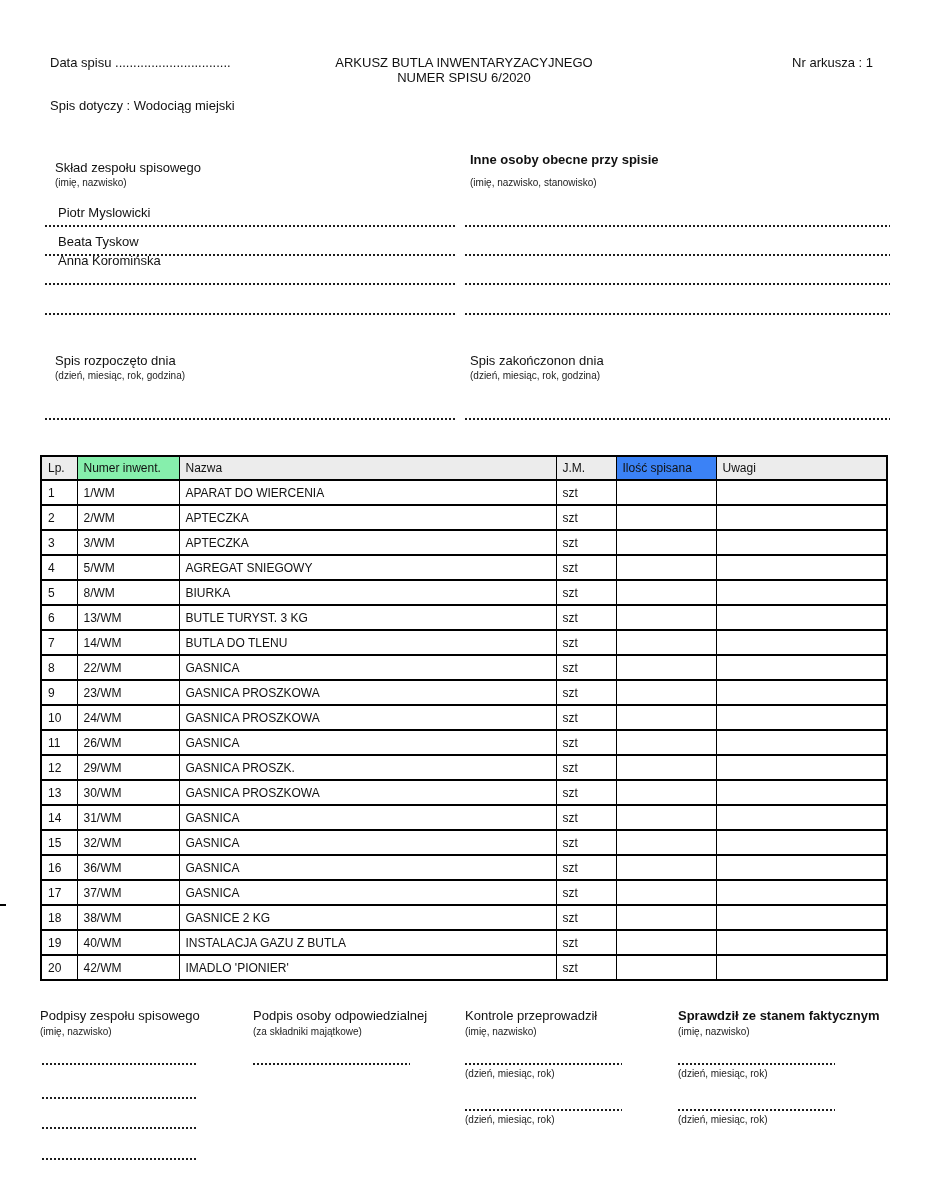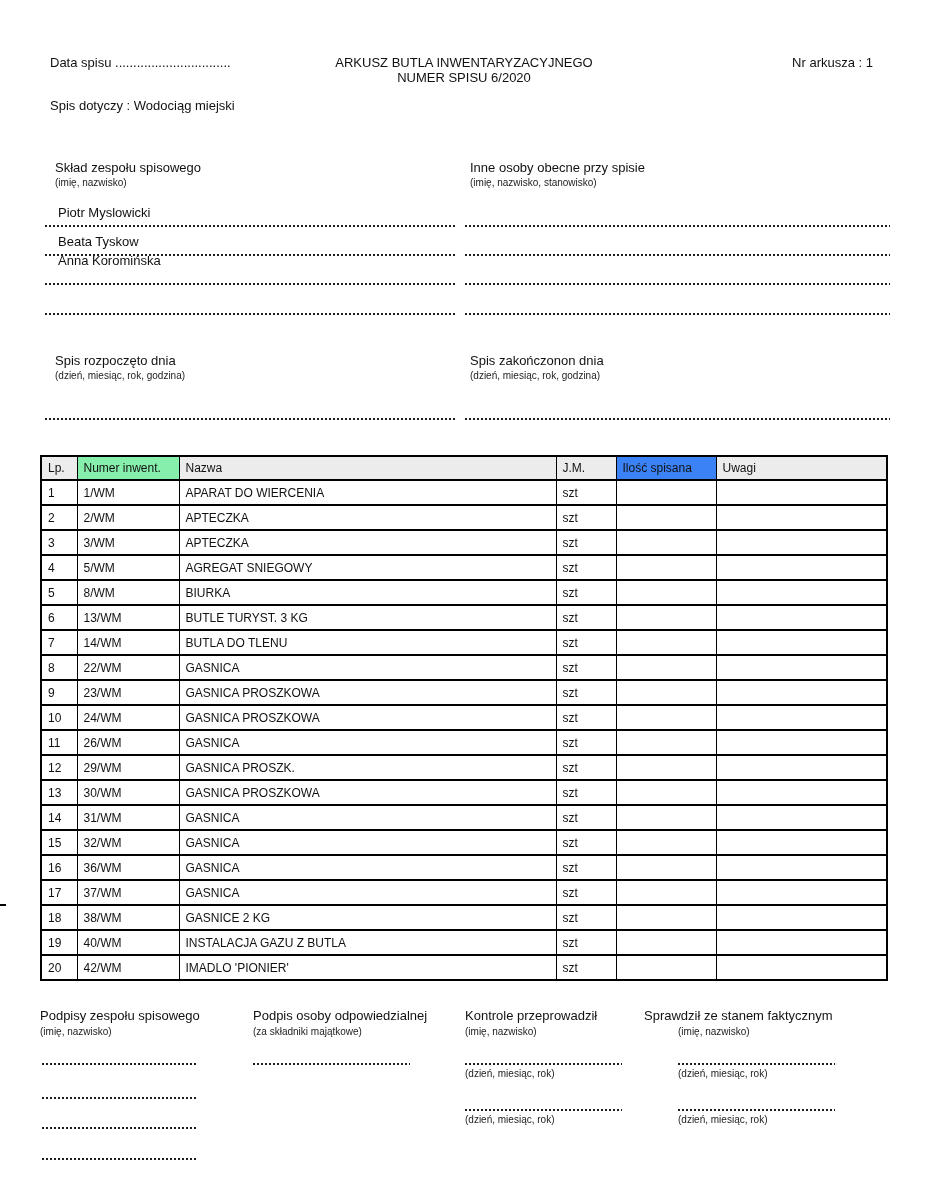--- a/index.html
+++ b/index.html
@@ -49,21 +49,21 @@
     <div class="lbl" style="white-space:normal;">NUMER SPISU 6/2020</div>
   </div>
 
   <div class="abs lbl" style="right:55px; top:55px;">Nr arkusza : 1</div>
 
   <div class="abs lbl" style="left:50px; top:98px;">Spis dotyczy : Wodociąg miejski</div>
 
   <div class="abs lbl" style="left:55px; top:160px;">Skład zespołu spisowego</div>
   <div class="abs sub" style="left:55px; top:177px;">(imię, nazwisko)</div>
 
-  <div class="abs lbl" style="left:470px; top:160px;">Inne osoby obecne przy spisie</div>
+  <div class="abs lbl" style="left:470px; top:152px;font-weight:bold;">Inne osoby obecne przy spisie</div>
   <div class="abs sub" style="left:470px; top:177px;">(imię, nazwisko, stanowisko)</div>
 
   <div class="sig-name" style="left:58px; top:205px;">Piotr Myslowicki</div>
   <div class="sig-name" style="left:58px; top:234px;">Beata Tyskow</div>
   <div class="sig-name" style="left:58px; top:253px;">Anna Koromińska</div>
 
   <div class="dotline" style="left:45px; top:225px; width:410px;"></div>
   <div class="dotline" style="left:45px; top:254px; width:410px;"></div>
   <div class="dotline" style="left:45px; top:283px; width:410px;"></div>
   <div class="dotline" style="left:45px; top:313px; width:410px;"></div>
@@ -269,21 +269,21 @@
 
   <div class="abs lbl" style="left:40px; top:1008px;">Podpisy zespołu spisowego</div>
   <div class="abs sub" style="left:40px; top:1026px;">(imię, nazwisko)</div>
 
   <div class="abs lbl" style="left:253px; top:1008px;">Podpis osoby odpowiedzialnej</div>
   <div class="abs sub" style="left:253px; top:1026px;">(za składniki majątkowe)</div>
 
   <div class="abs lbl" style="left:465px; top:1008px;">Kontrole przeprowadził</div>
   <div class="abs sub" style="left:465px; top:1026px;">(imię, nazwisko)</div>
 
-  <div class="abs lbl" style="left:644px; top:1008px;">Sprawdził ze stanem faktycznym</div>
+  <div class="abs lbl" style="left:678px; top:1008px;font-weight:bold;">Sprawdził ze stanem faktycznym</div>
   <div class="abs sub" style="left:678px; top:1026px;">(imię, nazwisko)</div>
 
   <div class="dotline" style="left:42px; top:1063px; width:156px;"></div>
   <div class="dotline" style="left:42px; top:1097px; width:156px;"></div>
   <div class="dotline" style="left:42px; top:1127px; width:156px;"></div>
   <div class="dotline" style="left:42px; top:1158px; width:156px;"></div>
 
   <div class="dotline" style="left:253px; top:1063px; width:157px;"></div>
 
   <div class="dotline" style="left:465px; top:1063px; width:157px;"></div>

